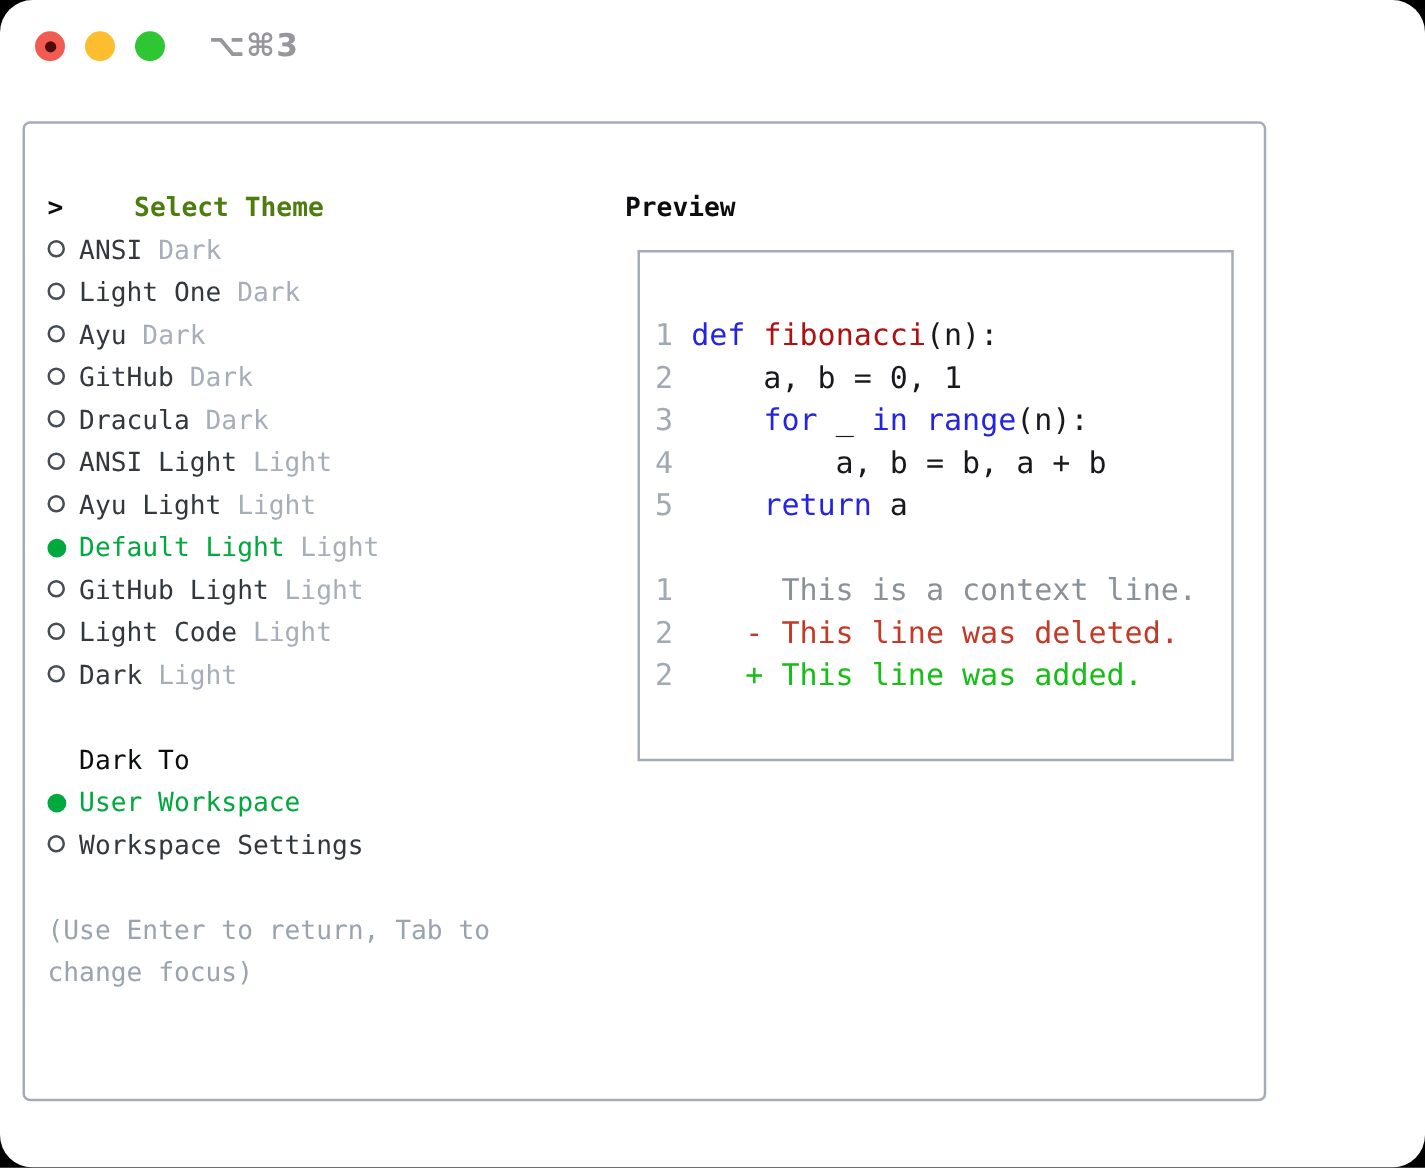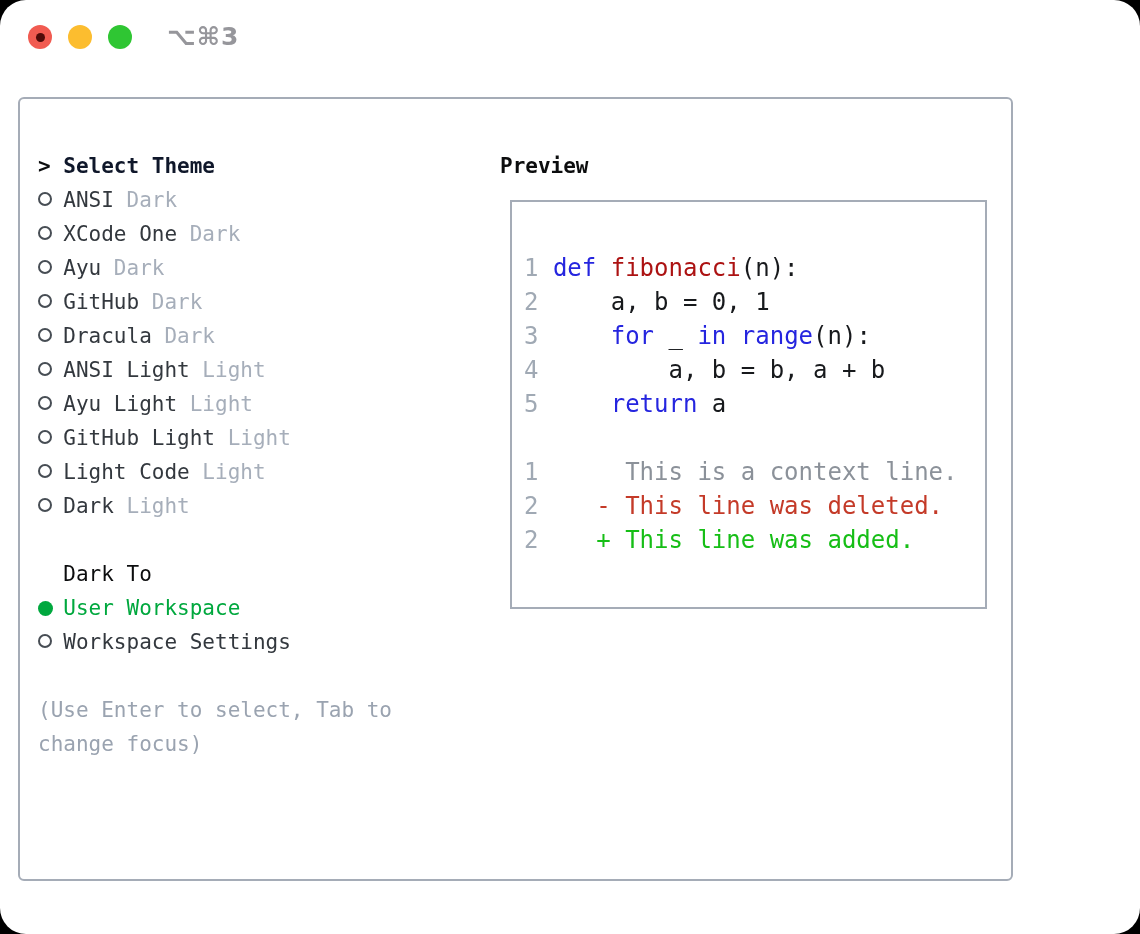--- a/index.html
+++ b/index.html
@@ -50,21 +50,21 @@
     background:#fff;
   }
   
   .left-col{
     position:absolute;left:38px;top:149px;width:440px;
     font-size:21px;line-height:34px;color:var(--text-dark);
   }
   .row{white-space:pre;height:34px;}
   .marker{display:inline-block;width:2ch;}
   .prompt{font-weight:bold;color:#0c0d0e;}
-  .heading-label{font-weight:bold;color:#0f172a;}
+  .heading-label{font-weight:bold;color:#4d7c0f;margin-left:44px;}
   .dot-ring{
     display:inline-block;width:10px;height:10px;border:2.5px solid var(--ring-gray);
     border-radius:50%;vertical-align:1px;
   }
   .dot-filled{
     display:inline-block;width:15px;height:15px;background:var(--select-green);
     border-radius:50%;vertical-align:-1px;
   }
   .row .name{color:var(--text-dark);}
   .row.selected .name{color:var(--select-green);}
@@ -110,37 +110,38 @@
     <span class="light green"></span>
   </div>
   <div class="win-title">⌥⌘3</div>
 
   <div class="main-box"></div>
 
   <div class="left-col">
     <div class="row"><span class="marker prompt">&gt;</span><span class="heading-label">Select Theme</span></div>
     <div>
         <div class="row"><span class="marker"><span class="dot-ring"></span></span><span class="name">ANSI</span><span class="tag"> Dark</span></div>
-        <div class="row"><span class="marker"><span class="dot-ring"></span></span><span class="name">XCode One</span><span class="tag"> Dark</span></div>
+        <div class="row"><span class="marker"><span class="dot-ring"></span></span><span class="name">Light One</span><span class="tag"> Dark</span></div>
         <div class="row"><span class="marker"><span class="dot-ring"></span></span><span class="name">Ayu</span><span class="tag"> Dark</span></div>
         <div class="row"><span class="marker"><span class="dot-ring"></span></span><span class="name">GitHub</span><span class="tag"> Dark</span></div>
         <div class="row"><span class="marker"><span class="dot-ring"></span></span><span class="name">Dracula</span><span class="tag"> Dark</span></div>
         <div class="row"><span class="marker"><span class="dot-ring"></span></span><span class="name">ANSI Light</span><span class="tag"> Light</span></div>
         <div class="row"><span class="marker"><span class="dot-ring"></span></span><span class="name">Ayu Light</span><span class="tag"> Light</span></div>
+        <div class="row selected"><span class="marker"><span class="dot-filled"></span></span><span class="name">Default Light</span><span class="tag"> Light</span></div>
         <div class="row"><span class="marker"><span class="dot-ring"></span></span><span class="name">GitHub Light</span><span class="tag"> Light</span></div>
         <div class="row"><span class="marker"><span class="dot-ring"></span></span><span class="name">Light Code</span><span class="tag"> Light</span></div>
         <div class="row"><span class="marker"><span class="dot-ring"></span></span><span class="name">Dark</span><span class="tag"> Light</span></div>
       </div>
     <div class="spacer"></div>
     <div class="row"><span class="marker"></span><span class="apply-heading">Dark To</span></div>
     <div>
         <div class="row selected"><span class="marker"><span class="dot-filled"></span></span><span class="name">User Workspace</span></div>
         <div class="row"><span class="marker"><span class="dot-ring"></span></span><span class="name">Workspace Settings</span></div>
       </div>
     <div class="spacer"></div>
-    <div class="hint">(Use Enter to select, Tab to change focus)</div>
+    <div class="hint">(Use Enter to return, Tab to change focus)</div>
   </div>
 
   <div class="preview-heading">Preview</div>
   <div class="preview-box"></div>
   <div class="code"><div class="code-line"><span class="tok-num">1</span><span class="tok-plain"> </span><span class="tok-kw">def</span><span class="tok-plain"> </span><span class="tok-fn">fibonacci</span><span class="tok-plain">(n):</span></div><div class="code-line"><span class="tok-num">2</span><span class="tok-plain">     a, b = 0, 1</span></div><div class="code-line"><span class="tok-num">3</span><span class="tok-plain">     </span><span class="tok-kw">for</span><span class="tok-plain"> _ </span><span class="tok-kw">in</span><span class="tok-plain"> </span><span class="tok-kw">range</span><span class="tok-plain">(n):</span></div><div class="code-line"><span class="tok-num">4</span><span class="tok-plain">         a, b = b, a + b</span></div><div class="code-line"><span class="tok-num">5</span><span class="tok-plain">     </span><span class="tok-kw">return</span><span class="tok-plain"> a</span></div><div class="code-line">&nbsp;</div><div class="code-line"><span class="tok-num">1</span><span class="tok-ctx">      This is a context line.</span></div><div class="code-line"><span class="tok-num">2</span><span class="tok-del">    - This line was deleted.</span></div><div class="code-line"><span class="tok-num">2</span><span class="tok-add">    + This line was added.</span></div></div>
 
 </div>
 
 </body></html>

